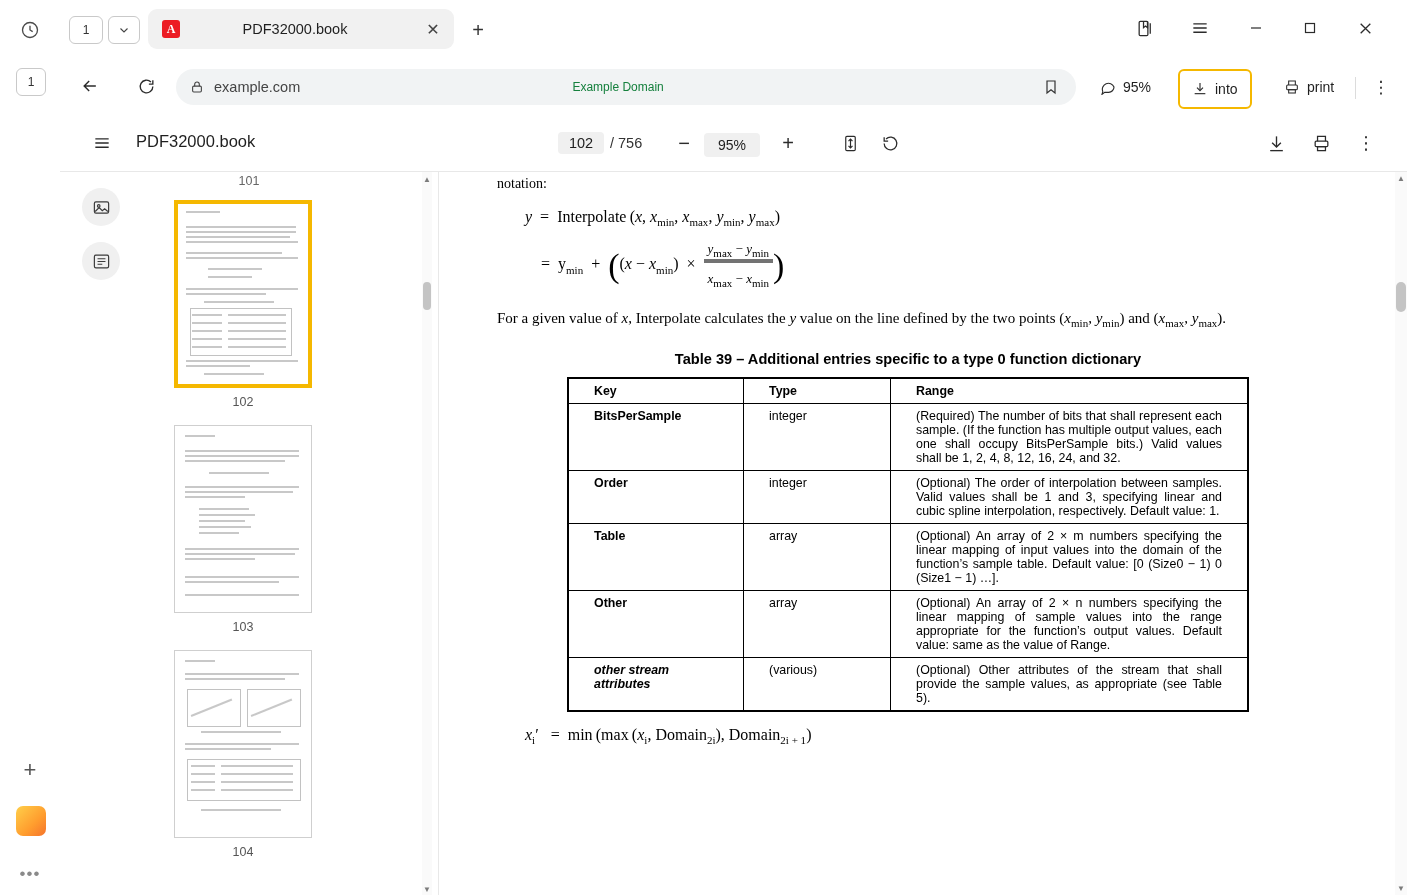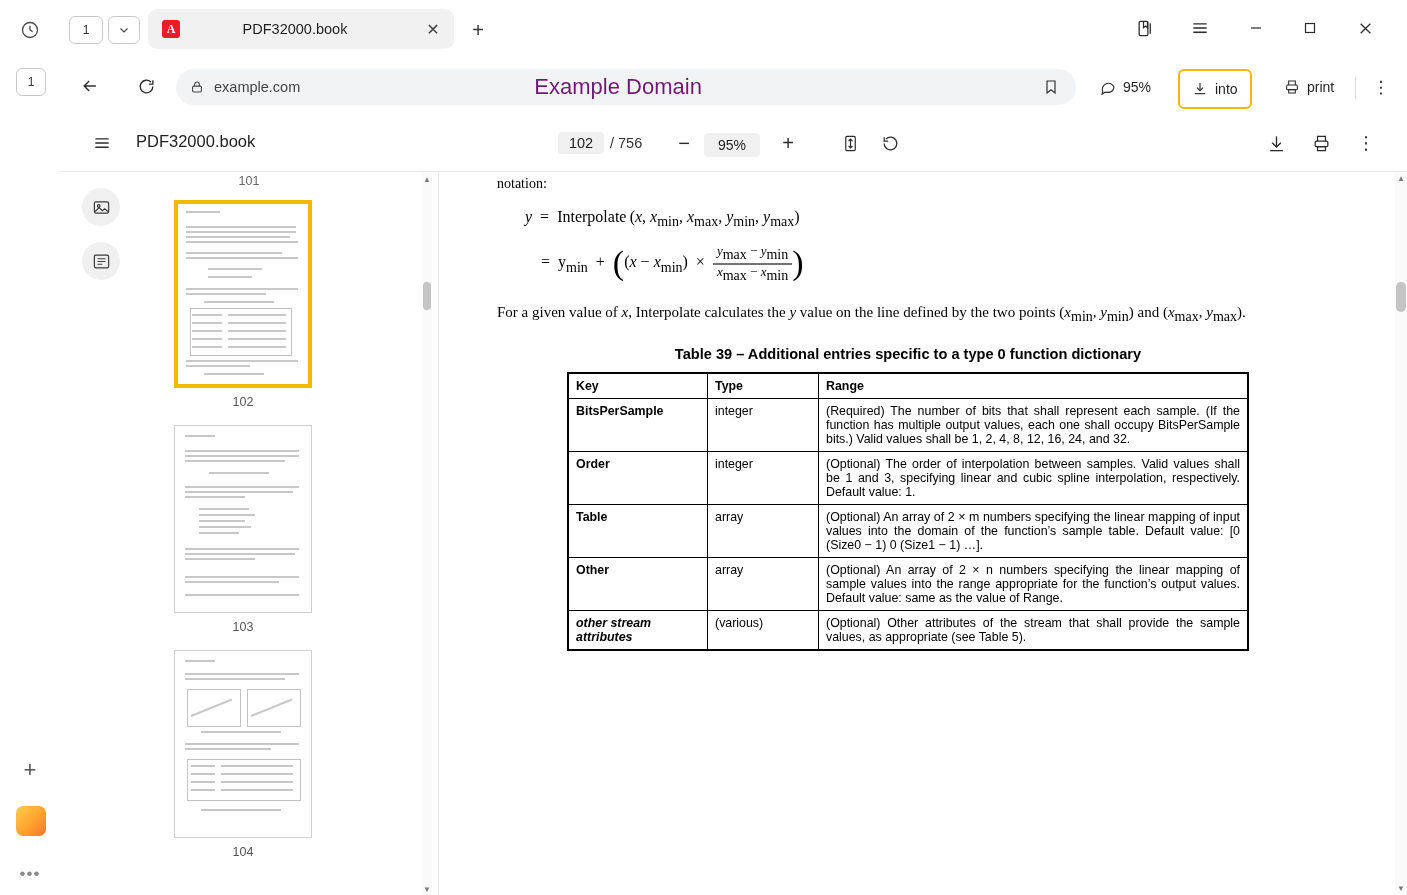--- a/index.html
+++ b/index.html
@@ -147,21 +147,21 @@
   .omni-lock {
     width: 30px; height: 30px; margin-left: 6px;
     display: flex; align-items: center; justify-content: center;
     color: #444;
   }
   .omni-url {
     font-size: 14.5px; color: #444; margin-left: 2px;
   }
   .omni-title {
     flex: 1; text-align: center;
-    font-size: 22px; color: #701a75;
+    font-size: 12px; color: #15803d;
     margin-left: -100px;
   }
   .omni-bookmark {
     width: 30px; height: 30px; margin-right: 10px;
     display: flex; align-items: center; justify-content: center;
     color: #333;
   }
   .pill {
     position: absolute; top: 12px; height: 36px;
     display: flex; align-items: center; gap: 7px;
@@ -317,28 +317,28 @@
     font-family: "Liberation Serif", serif;
     color: #000;
   }
   .page-inner { padding: 6px 58px 0 58px; }
   .cut-line {
     font-size: 14px; color: #000;
     margin-top: -2px;
   }
   .eqn { text-align: left; margin: 16px 0 0 0; font-size: 16px; }
   .eqn-block { margin-left: 28px; }
-  .sub { font-size: 14px; vertical-align: sub; }
+  .sub { font-size: 11px; vertical-align: sub; }
   .ital { font-style: italic; }
   .frac {
     display: inline-block; vertical-align: middle; text-align: center;
     font-size: 13px; line-height: 1.15;
   }
-  .frac .num { border-bottom: 2px solid #737373; padding: 0 4px; }
-  .frac .den { padding: 0 4px; }
+  .frac .num { border-bottom: 4px solid #737373; padding: 0 4px; }
+  .frac .den { padding: 0 4px; margin-top: 9px; }
   .paren-big {
     font-size: 34px; vertical-align: middle; line-height: 0.6;
     font-weight: 300;
   }
   .para {
     font-size: 15px; line-height: 1.35; margin-top: 18px;
     text-align: justify;
   }
   .tbl-caption {
     text-align: center; font-weight: bold; font-size: 14.6px;
@@ -346,21 +346,21 @@
   }
   table.pdftable {
     margin: 10px auto 0 auto;
     border-collapse: collapse;
     width: 682px;
     font-family: "Liberation Sans", sans-serif;
     font-size: 12.4px;
   }
   table.pdftable th, table.pdftable td {
     border: 1px solid #000;
-    padding: 5px 7px;
+    padding: 5px 25px;
     vertical-align: top;
     text-align: left;
   }
   table.pdftable thead th { font-weight: bold; }
   table.pdftable .c-key { width: 124px; font-weight: bold; }
   table.pdftable .c-type { width: 96px; }
   table.pdftable td.c-val { text-align: justify; }
   .outer-border { border: 2px solid #000; }
 
   .scroll-col {
@@ -737,20 +737,23 @@
                 </tr>
                 <tr>
                   <td class="c-key" style="font-style:italic; font-weight:bold;">other stream attributes</td>
                   <td class="c-type">(various)</td>
                   <td class="c-val">(Optional) Other attributes of the stream that shall provide the sample values, as appropriate (see Table 5).</td>
                 </tr>
               </tbody>
             </table>
 
 
+            <div class="eqn eqn-block" style="margin-top:14px;">
+              <span class="ital">x</span><span class="sub">i</span>′ &nbsp; = &nbsp;min (max (<span class="ital">x</span><span class="sub">i</span>, Domain<span class="sub">2i</span>), Domain<span class="sub">2i&nbsp;+&nbsp;1</span>)
+            </div>
 
           </div>
         </div>
 
         <div class="scroll-col">
           <div class="tiny-arrow" style="top:0;">▲</div>
           <div class="bar"></div>
           <div class="tiny-arrow" style="bottom:0;">▼</div>
         </div>
       </div>

